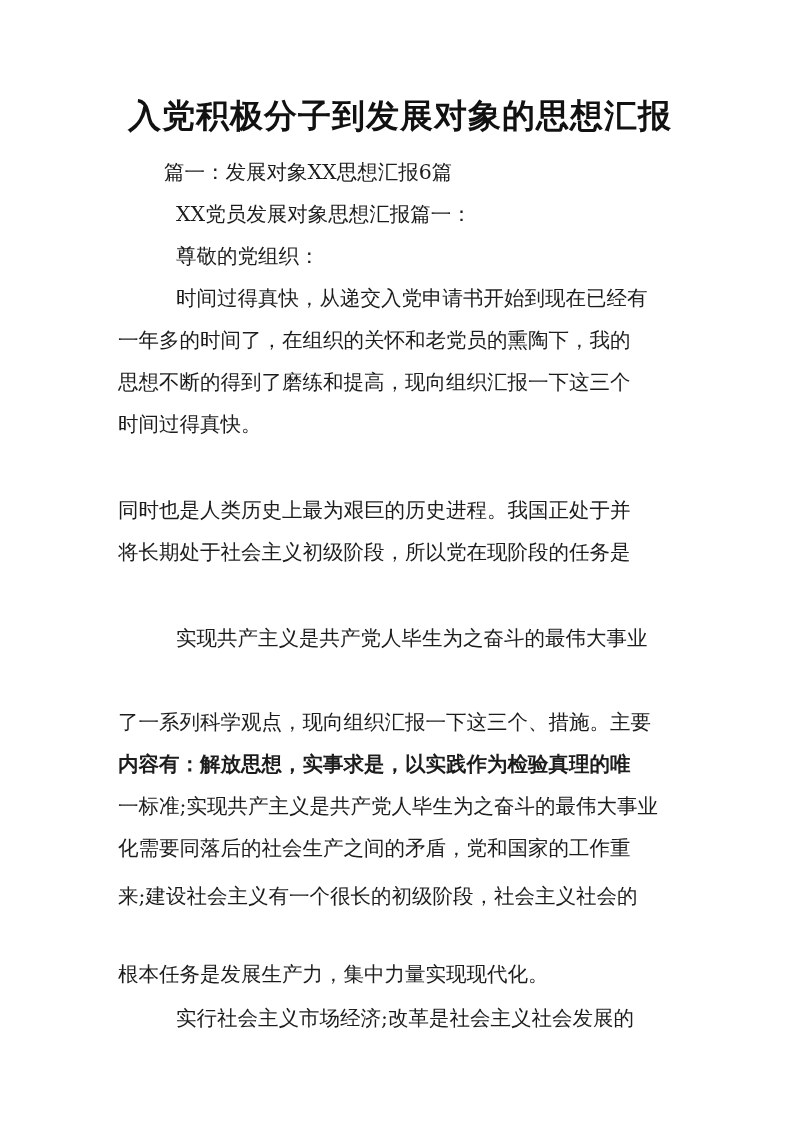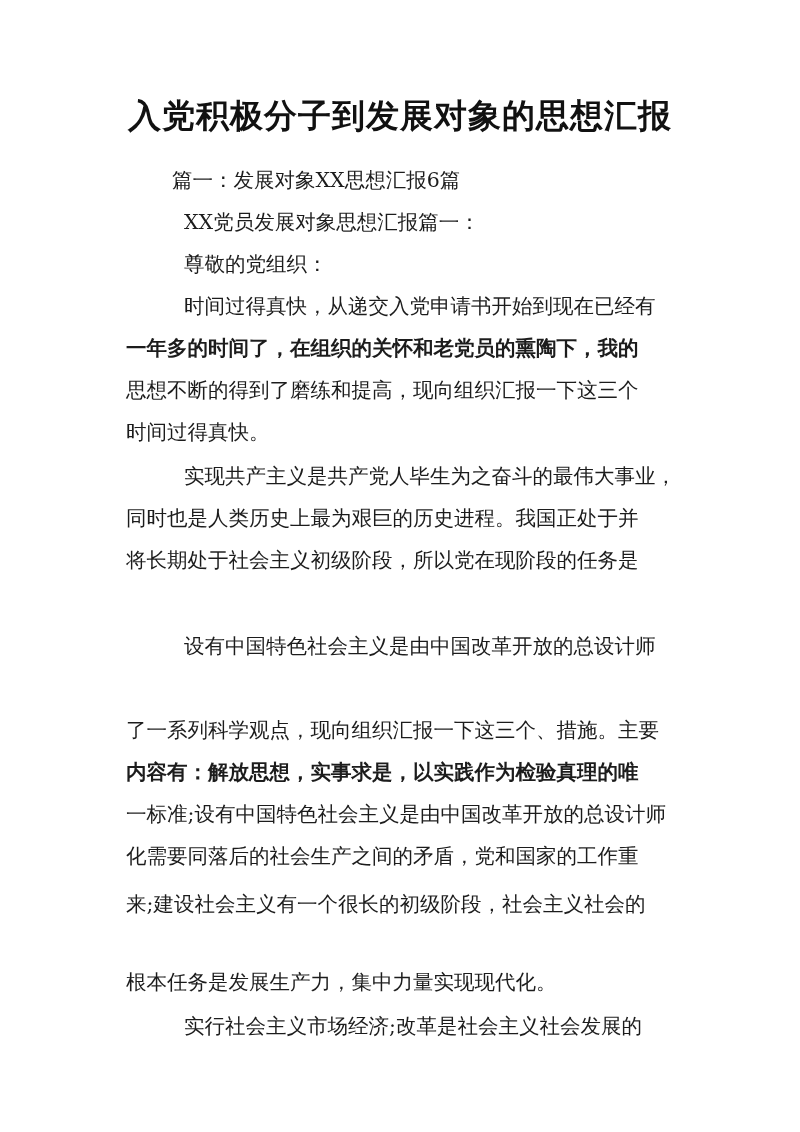--- a/index.html
+++ b/index.html
@@ -34,49 +34,48 @@
       line-height: 44px;
       color: #111111;
       margin: 0;
     }
     .line {
       position: absolute;
       left: 118px;
       font-size: 20.5px;
       line-height: 28px;
       white-space: nowrap;
-      margin: 8px;
+      margin: 0;
       color: #1c1c1c;
     }
     .indent { left: 176px; }
     .sub { left: 164px; }
   </style>
 </head>
 <body>
 
 <div class="page">
 
   <h1 class="title">入党积极分子到发展对象的思想汇报</h1>
 
   <p class="line sub" style="top:158px;">篇一：发展对象XX思想汇报6篇</p>
   <p class="line indent" style="top:242px;">尊敬的党组织：</p>
   <p class="line indent" style="top:200px;">XX党员发展对象思想汇报篇一：</p>
 
   <p class="line indent" style="top:284px;text-align:center;">时间过得真快，从递交入党申请书开始到现在已经有</p>
-  <p class="line" style="top:326px;font-weight:bold;">一年多的时间了，在组织的关怀和老党员的熏陶下，我的</p>
+  <p class="line" style="top:326px;">一年多的时间了，在组织的关怀和老党员的熏陶下，我的</p>
   <p class="line" style="top:368px;">思想不断的得到了磨练和提高，现向组织汇报一下这三个</p>
   <p class="line" style="top:410px;">时间过得真快。</p>
 
-  <p class="line indent" style="top:454px;">实现共产主义是共产党人毕生为之奋斗的最伟大事业，</p>
   <p class="line" style="top:496px;">同时也是人类历史上最为艰巨的历史进程。我国正处于并</p>
   <p class="line" style="top:538px;">将长期处于社会主义初级阶段，所以党在现阶段的任务是</p>
 
-  <p class="line indent" style="top:624px;">设有中国特色社会主义是由中国改革开放的总设计师</p>
+  <p class="line indent" style="top:624px;">实现共产主义是共产党人毕生为之奋斗的最伟大事业</p>
   <p class="line" style="top:708px;">了一系列科学观点，现向组织汇报一下这三个、措施。主要</p>
   <p class="line" style="top:750px;font-weight:bold;">内容有：解放思想，实事求是，以实践作为检验真理的唯</p>
-  <p class="line" style="top:792px;">一标准;设有中国特色社会主义是由中国改革开放的总设计师</p>
+  <p class="line" style="top:792px;">一标准;实现共产主义是共产党人毕生为之奋斗的最伟大事业</p>
   <p class="line" style="top:834px;">化需要同落后的社会生产之间的矛盾，党和国家的工作重</p>
   <p class="line" style="top:882px;">来;建设社会主义有一个很长的初级阶段，社会主义社会的</p>
   <p class="line" style="top:960px;">根本任务是发展生产力，集中力量实现现代化。</p>
 
   <p class="line indent" style="top:1004px;">实行社会主义市场经济;改革是社会主义社会发展的</p>
 
 </div>
 
 </body></html>

